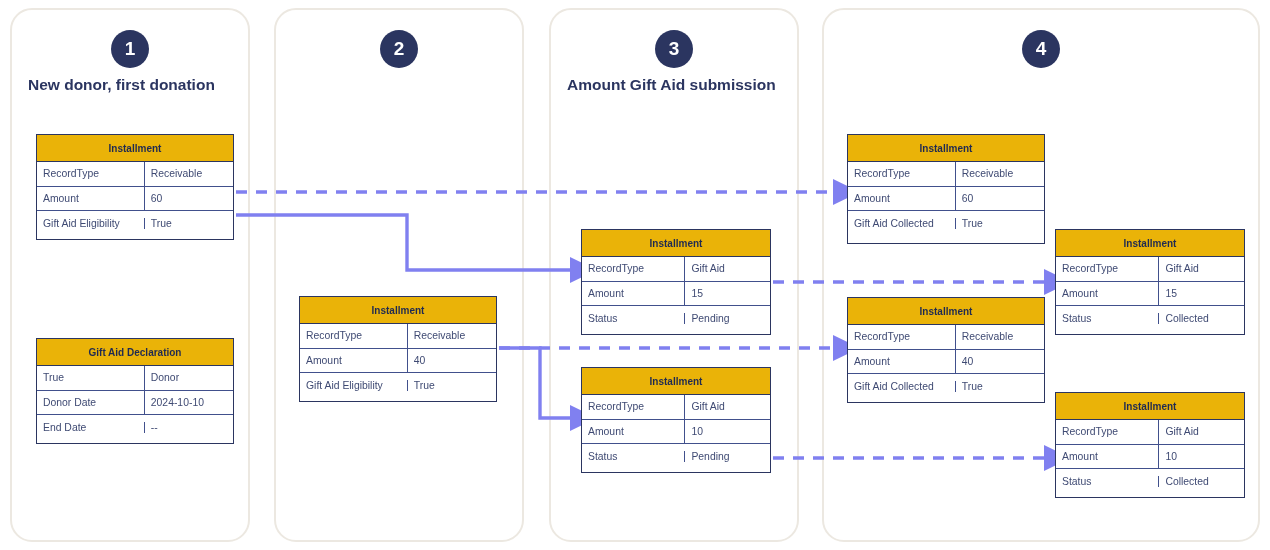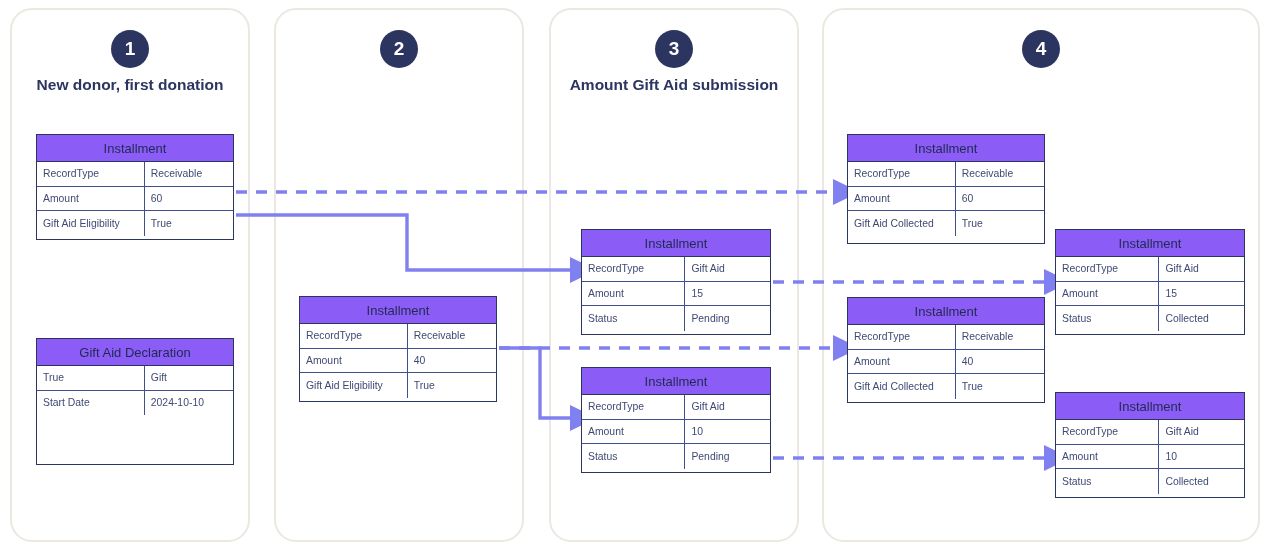--- a/index.html
+++ b/index.html
@@ -26,53 +26,53 @@
     background:#2b3560;
     color:#ffffff;
     font-size:19px;font-weight:bold;
     display:flex;align-items:center;justify-content:center;
     left:50%;transform:translateX(-50%);
     top:20px;
     letter-spacing:0;
   }
   .panel-title{
     position:absolute;
-    top:64px;left:8px;right:8px;
-    text-align:center;
+    top:64px;left:16px;right:8px;
+    text-align:left;
     color:#2b3560;
     font-size:15.5px;
     font-weight:bold;
     line-height:1.45;
   }
 
   
   .etable{
     position:absolute;
     border:1.6px solid #2b3560;
     box-sizing:border-box;
     background:#ffffff;
     z-index:6;
   }
   .etable .thead{
     height:27px;
     display:flex;align-items:center;justify-content:center;
     border-bottom:1.6px solid #2b3560;
     color:#1f2a52;
-    font-size:13px;
-    font-weight:normal;
-    box-sizing:border-box;
-    background:#8b5cf6;
+    font-size:10px;
+    font-weight:bold;
+    box-sizing:border-box;
+    background:#eab308;
   }
   .erow{
     height:24.6px;
     display:flex;
     border-bottom:1.1px solid #41508c;
     box-sizing:border-box;
   }
-  .erow:last-child{border-bottom:none;}
+  .erow:last-child{border-bottom:none;align-items:center;}
   .ecell{
     display:flex;align-items:center;
     font-size:10.4px;
     color:#3f4a73;
     padding-left:6px;
     box-sizing:border-box;
     overflow:hidden;
     white-space:nowrap;
   }
   .ecell.k{width:55%;border-right:1.1px solid #41508c;}
@@ -123,29 +123,33 @@
     <div class="erow">
       <div class="ecell k">Amount</div>
       <div class="ecell v">60</div>
     </div>
     <div class="erow">
       <div class="ecell k">Gift Aid Eligibility</div>
       <div class="ecell v">True</div>
     </div>
   </div>
 
-  <div class="etable" style="left:36px;top:338px;width:198px;height:127px;">
+  <div class="etable" style="left:36px;top:338px;width:198px;height:106px;">
     <div class="thead">Gift Aid Declaration</div>
     <div class="erow">
       <div class="ecell k">True</div>
-      <div class="ecell v">Gift</div>
-    </div>
-    <div class="erow">
-      <div class="ecell k">Start Date</div>
+      <div class="ecell v">Donor</div>
+    </div>
+    <div class="erow">
+      <div class="ecell k">Donor Date</div>
       <div class="ecell v">2024-10-10</div>
+    </div>
+    <div class="erow">
+      <div class="ecell k">End Date</div>
+      <div class="ecell v">--</div>
     </div>
   </div>
 
   <div class="panel" style="left:274px;top:8px;width:250px;height:534px;">
     <div class="badge">2</div>
   </div>
 
   <div class="etable" style="left:299px;top:296px;width:198px;height:106px;">
     <div class="thead">Installment</div>
     <div class="erow">

